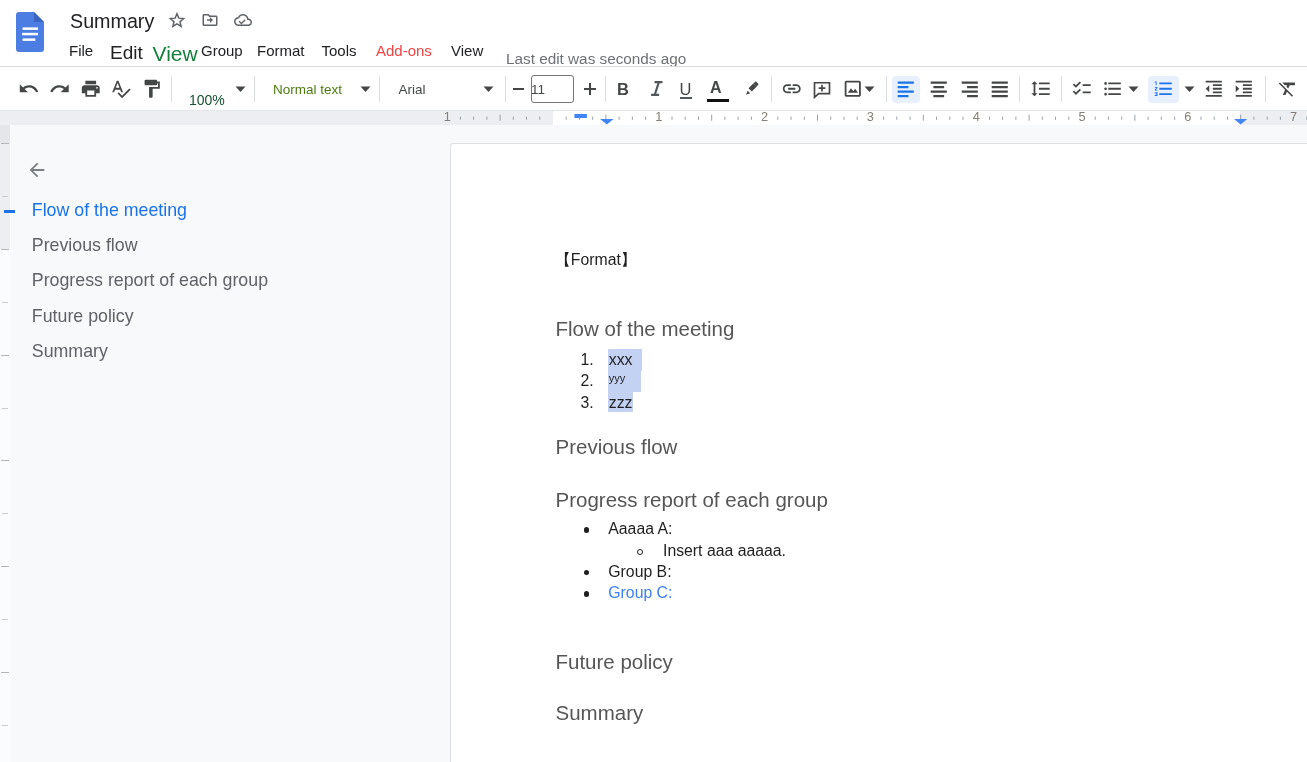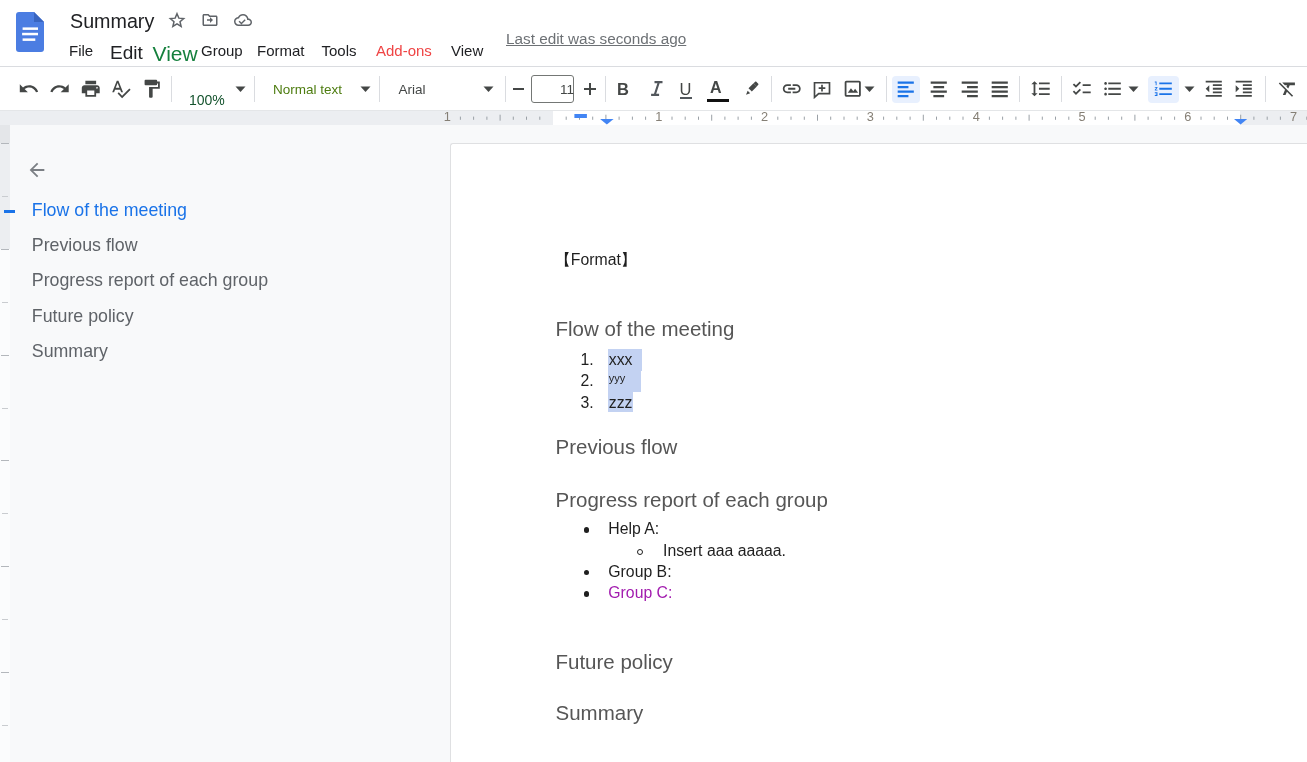--- a/index.html
+++ b/index.html
@@ -23,21 +23,21 @@
     <path fill="#5f6368" d="M19.35 10.04C18.67 6.59 15.64 4 12 4 9.11 4 6.6 5.64 5.35 8.04 2.34 8.36 0 10.91 0 14c0 3.31 2.69 6 6 6h13c2.76 0 5-2.24 5-5 0-2.64-2.05-4.78-4.65-4.96zM19 18H6c-2.21 0-4-1.79-4-4s1.79-4 4-4h.71C7.37 7.69 9.48 6 12 6c3.04 0 5.5 2.46 5.5 5.5v.5H19c1.66 0 3 1.34 3 3s-1.34 3-3 3zm-9.08-2.59L7.4 12.9l-1.3 1.3 3.82 3.81 5.66-5.66-1.3-1.3-4.36 4.36z"></path>
   </svg>
 <div class="abs" style="left:69px;top:41.7px;font-size:15px;color:#202124">File</div>
 <div class="abs" style="left:110px;top:41.7px;font-size:19px;color:#202124">Edit</div>
 <div class="abs" style="left:152.5px;top:41.7px;font-size:21px;color:#15803d">View</div>
 <div class="abs" style="left:201px;top:41.7px;font-size:15px;color:#202124">Group</div>
 <div class="abs" style="left:257px;top:41.7px;font-size:15px;color:#202124">Format</div>
 <div class="abs" style="left:321.5px;top:41.7px;font-size:15px;color:#202124">Tools</div>
 <div class="abs" style="left:376px;top:41.7px;font-size:15px;color:#ef4444">Add-ons</div>
 <div class="abs" style="left:451px;top:41.7px;font-size:15px;color:#202124">View</div>
-<div class="abs" style="left:506px;top:30px;font-size:15.3px;color:#6d7175;text-decoration:underline">Last edit was seconds ago</div>
+<div class="abs" style="left:506px;top:50px;font-size:15.3px;color:#6d7175;">Last edit was seconds ago</div>
 <div class="abs" style="left:0;top:66px;width:100%;height:1px;background:#dadce0"></div>
 <svg class="abs" style="left:18.2px;top:78.2px" width="21.5" height="21.5" viewBox="0 0 24 24">
     <path d="M12.5 8c-2.65 0-5.05.99-6.9 2.6L2 7v9h9l-3.62-3.62c1.39-1.16 3.16-1.88 5.12-1.88 3.54 0 6.55 2.31 7.6 5.5l2.37-.78C21.08 11.03 17.15 8 12.5 8z" fill="#444746" fill-opacity="1"></path>
   </svg>
 <svg class="abs" style="left:49.2px;top:78.2px" width="21.5" height="21.5" viewBox="0 0 24 24">
     <path d="M18.4 10.6C16.55 8.99 14.15 8 11.5 8c-4.65 0-8.58 3.03-9.96 7.22L3.9 16c1.05-3.19 4.05-5.5 7.6-5.5 1.95 0 3.73.72 5.12 1.88L13 16h9V7l-3.6 3.6z" fill="#444746" fill-opacity="1"></path>
   </svg>
 <svg class="abs" style="left:79.8px;top:78.2px" width="21.5" height="21.5" viewBox="0 0 24 24">
     <path d="M19 8H5c-1.66 0-3 1.34-3 3v6h4v4h12v-4h4v-6c0-1.66-1.34-3-3-3zm-3 11H8v-5h8v5zm3-7c-.55 0-1-.45-1-1s.45-1 1-1 1 .45 1 1-.45 1-1 1zm-1-9H6v4h12V3z" fill="#444746" fill-opacity="1"></path>
   </svg>
@@ -58,21 +58,21 @@
     <path d="M0.5 0.5 h10 L5.5 6 z" fill="#444746"></path>
   </svg>
 <div class="abs" style="left:379px;top:76px;width:1px;height:26px;background:#dadce0"></div>
 <div class="abs" style="left:398.5px;top:82px;font-size:13.5px;color:#444746">Arial</div>
 <svg class="abs" style="left:482.5px;top:86.0px" width="11" height="7">
     <path d="M0.5 0.5 h10 L5.5 6 z" fill="#444746"></path>
   </svg>
 <div class="abs" style="left:505px;top:76px;width:1px;height:26px;background:#dadce0"></div>
 <div class="abs" style="left:513px;top:88px;width:11px;height:2px;background:#444746"></div>
 <div class="abs" style="left:531px;top:75px;width:43px;height:28px;border:1px solid #747775;border-radius:3px"></div>
-<div class="abs" style="left:531px;top:82px;width:43px;text-align:right;font-size:13.5px;color:#444746">11</div>
+<div class="abs" style="left:531px;top:82px;width:43px;text-align:left;font-size:13.5px;color:#444746">11</div>
 <div class="abs" style="left:584px;top:88px;width:12px;height:2px;background:#444746"></div>
 <div class="abs" style="left:589px;top:83px;width:2px;height:12px;background:#444746"></div>
 <div class="abs" style="left:605px;top:76px;width:1px;height:26px;background:#dadce0"></div>
 <div class="abs" style="left:617px;top:80px;font-size:16.5px;font-weight:bold;color:#444746">B</div>
 <svg class="abs" style="left:650px;top:80.5px" width="14" height="15" viewBox="0 0 14 15">
     <path fill="#52575c" d="M4.5 0 h8 v2.2 h-2.9 l-3.4 10.6 h2.9 v2.2 h-8 v-2.2 h2.9 L7.4 2.2 H4.5 z"></path>
   </svg>
 <div class="abs" style="left:679.5px;top:80px;font-size:16.5px;color:#444746">U</div>
 <div class="abs" style="left:680px;top:96.8px;width:12px;height:1.8px;background:#52575c"></div>
 <div class="abs" style="left:710px;top:79px;font-size:16px;font-weight:bold;color:#444746">A</div>
@@ -247,20 +247,20 @@
 <div class="abs" style="left:555.5px;top:316.7px;font-size:20.5px;color:#565656;white-space:pre">Flow of the meeting</div>
 <div class="abs" style="left:580.5px;top:350.9px;font-size:15.8px;color:#1f1f1f;white-space:pre">1.</div>
 <div class="abs" style="left:608.8px;top:350.9px;font-size:15.8px;color:#1f1f1f;white-space:pre">xxx</div>
 <div class="abs" style="left:580.5px;top:372.2px;font-size:15.8px;color:#1f1f1f;white-space:pre">2.</div>
 <div class="abs" style="left:608.8px;top:372.2px;font-size:11px;color:#1f1f1f;white-space:pre">yyy</div>
 <div class="abs" style="left:580.5px;top:393.5px;font-size:15.8px;color:#1f1f1f;white-space:pre">3.</div>
 <div class="abs" style="left:608.8px;top:393.5px;font-size:15.8px;color:#1f1f1f;white-space:pre">zzz</div>
 <div class="abs" style="left:555.5px;top:435.4px;font-size:20.5px;color:#565656;white-space:pre">Previous flow</div>
 <div class="abs" style="left:555.5px;top:487.9px;font-size:20.5px;color:#565656;white-space:pre">Progress report of each group</div>
 <div class="abs" style="left:583.7px;top:527.2px;width:5.6px;height:5.6px;border-radius:50%;background:#1f1f1f"></div>
-<div class="abs" style="left:608.3px;top:520.2px;font-size:15.8px;color:#1f1f1f;white-space:pre">Help A:</div>
+<div class="abs" style="left:608.3px;top:520.2px;font-size:15.8px;color:#1f1f1f;white-space:pre">Aaaaa A:</div>
 <div class="abs" style="left:636.7px;top:549px;width:6px;height:6px;border-radius:50%;border:1.3px solid #1f1f1f"></div>
 <div class="abs" style="left:663px;top:541.5px;font-size:15.8px;color:#1f1f1f;white-space:pre">Insert aaa aaaaa.</div>
 <div class="abs" style="left:583.7px;top:569.8px;width:5.6px;height:5.6px;border-radius:50%;background:#1f1f1f"></div>
 <div class="abs" style="left:608.3px;top:562.8px;font-size:15.8px;color:#1f1f1f;white-space:pre">Group B:</div>
 <div class="abs" style="left:583.7px;top:591.1px;width:5.6px;height:5.6px;border-radius:50%;background:#1f1f1f"></div>
-<div class="abs" style="left:608.3px;top:584.1px;font-size:15.8px;color:#a21caf;white-space:pre">Group C:</div>
+<div class="abs" style="left:608.3px;top:584.1px;font-size:15.8px;color:#3b82f6;white-space:pre">Group C:</div>
 <div class="abs" style="left:555.5px;top:650.0px;font-size:20.5px;color:#565656;white-space:pre">Future policy</div>
 <div class="abs" style="left:555.5px;top:700.8px;font-size:20.5px;color:#565656;white-space:pre">Summary</div>
 </body></html>

